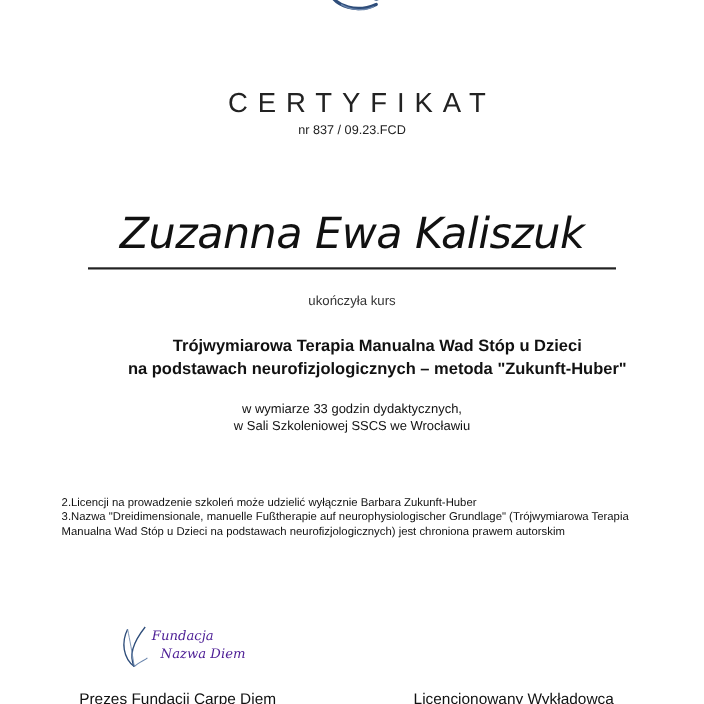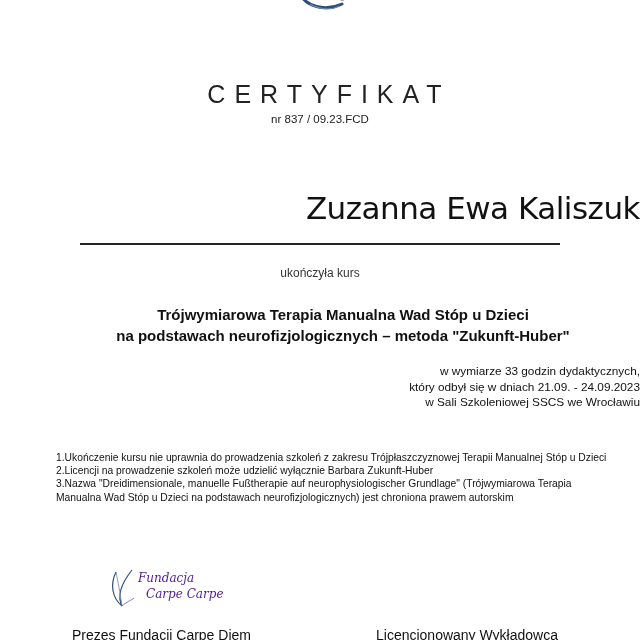--- a/index.html
+++ b/index.html
@@ -12,31 +12,30 @@
     }
     .abs { position: absolute; }
     .center { left: 0; width: 640px; text-align: center; }
     #top-logo { left: 296px; top: -8px; width: 60px; height: 22px; }
     #title {
       top: 80px; font-size: 25px; letter-spacing: 9px; color: #222;
       font-weight: normal; padding-left: 9px;
     }
     #cert-no { top: 113px; font-size: 11.5px; color: #222; }
     #recipient {
-      top: 190px; font-size: 31px; color: #111;
+      top: 190px; font-size: 39px; font-style: italic; color: #111;
       font-family: "DejaVu Sans", sans-serif; font-weight: normal;
       letter-spacing: -0.5px;
-      text-align: right;
     }
     #name-line { left: 80px; top: 243px; width: 480px; height: 1.5px; background: #222; }
     #completed { top: 266px; font-size: 12px; color: #333; }
     #course {
       top: 304px; font-size: 15px; font-weight: bold; line-height: 21px; color: #111; margin-left: 23px;
     }
-    #details { top: 364px; font-size: 11.8px; line-height: 15.5px; color: #111; text-align: right; }
+    #details { top: 364px; font-size: 11.8px; line-height: 15.5px; color: #111; }
     #notes {
       left: 56px; top: 451px; width: 560px; font-size: 10.3px; line-height: 13.2px; color: #111;
     }
     #notes div { white-space: nowrap; }
     #foundation-logo { left: 110px; top: 566px; width: 120px; height: 46px; }
     #sig-left { left: 72px; top: 627px; font-size: 14px; color: #111; white-space: nowrap; }
     #sig-right { left: 376px; top: 627px; font-size: 14px; color: #111; white-space: nowrap; }
     .logo-text {
       position: absolute; font-family: "DejaVu Serif", serif; font-style: italic;
       color: #4c1d95; font-size: 12px; line-height: 12px;
@@ -61,36 +60,34 @@
 
 <div class="abs center" id="completed">ukończyła kurs</div>
 
 <div class="abs center" id="course">
   <div>Trójwymiarowa Terapia Manualna Wad Stóp u Dzieci</div>
   <div>na podstawach neurofizjologicznych – metoda "Zukunft-Huber"</div>
 </div>
 
 <div class="abs center" id="details">
   <div>w wymiarze 33 godzin dydaktycznych,</div>
-  <div>który odbył się w dniach 21.09. - 24.09.2023</div>
   <div>w Sali Szkoleniowej SSCS we Wrocławiu</div>
 </div>
 
 <div class="abs" id="notes">
-  <div>1.Ukończenie kursu nie uprawnia do prowadzenia szkoleń z zakresu Trójpłaszczyznowej Terapii Manualnej Stóp u Dzieci</div>
   <div>2.Licencji na prowadzenie szkoleń może udzielić wyłącznie Barbara Zukunft-Huber</div>
   <div>3.Nazwa "Dreidimensionale, manuelle Fußtherapie auf neurophysiologischer Grundlage" (Trójwymiarowa Terapia</div>
   <div>Manualna Wad Stóp u Dzieci na podstawach neurofizjologicznych) jest chroniona prawem autorskim</div>
 </div>
 
 <div class="abs" id="foundation-logo">
   <svg class="abs" style="left:0;top:2px" width="26" height="40" viewBox="0 0 26 40">
     <path d="M12 38 C2 30, 0 16, 6 4" stroke="#2e4d7a" stroke-width="1.2" fill="none"></path>
     <path d="M12 38 C6 26, 14 12, 22 2" stroke="#2e4d7a" stroke-width="1.2" fill="none"></path>
     <path d="M12 38 C16 34, 22 32, 24 30" stroke="#6b86ad" stroke-width="1" fill="none"></path>
     <path d="M6 4 C8 14, 10 24, 12 38" stroke="#6b86ad" stroke-width="0.8" fill="none"></path>
   </svg>
   <div class="logo-text" style="left:28px;top:6px">Fundacja</div>
-  <div class="logo-text" style="left:36px;top:22px">Carpe Carpe</div>
+  <div class="logo-text" style="left:36px;top:22px">Nazwa Diem</div>
 </div>
 
 <div class="abs" id="sig-left">Prezes Fundacji Carpe Diem</div>
 <div class="abs" id="sig-right">Licencjonowany Wykładowca</div>
 
 </body></html>

